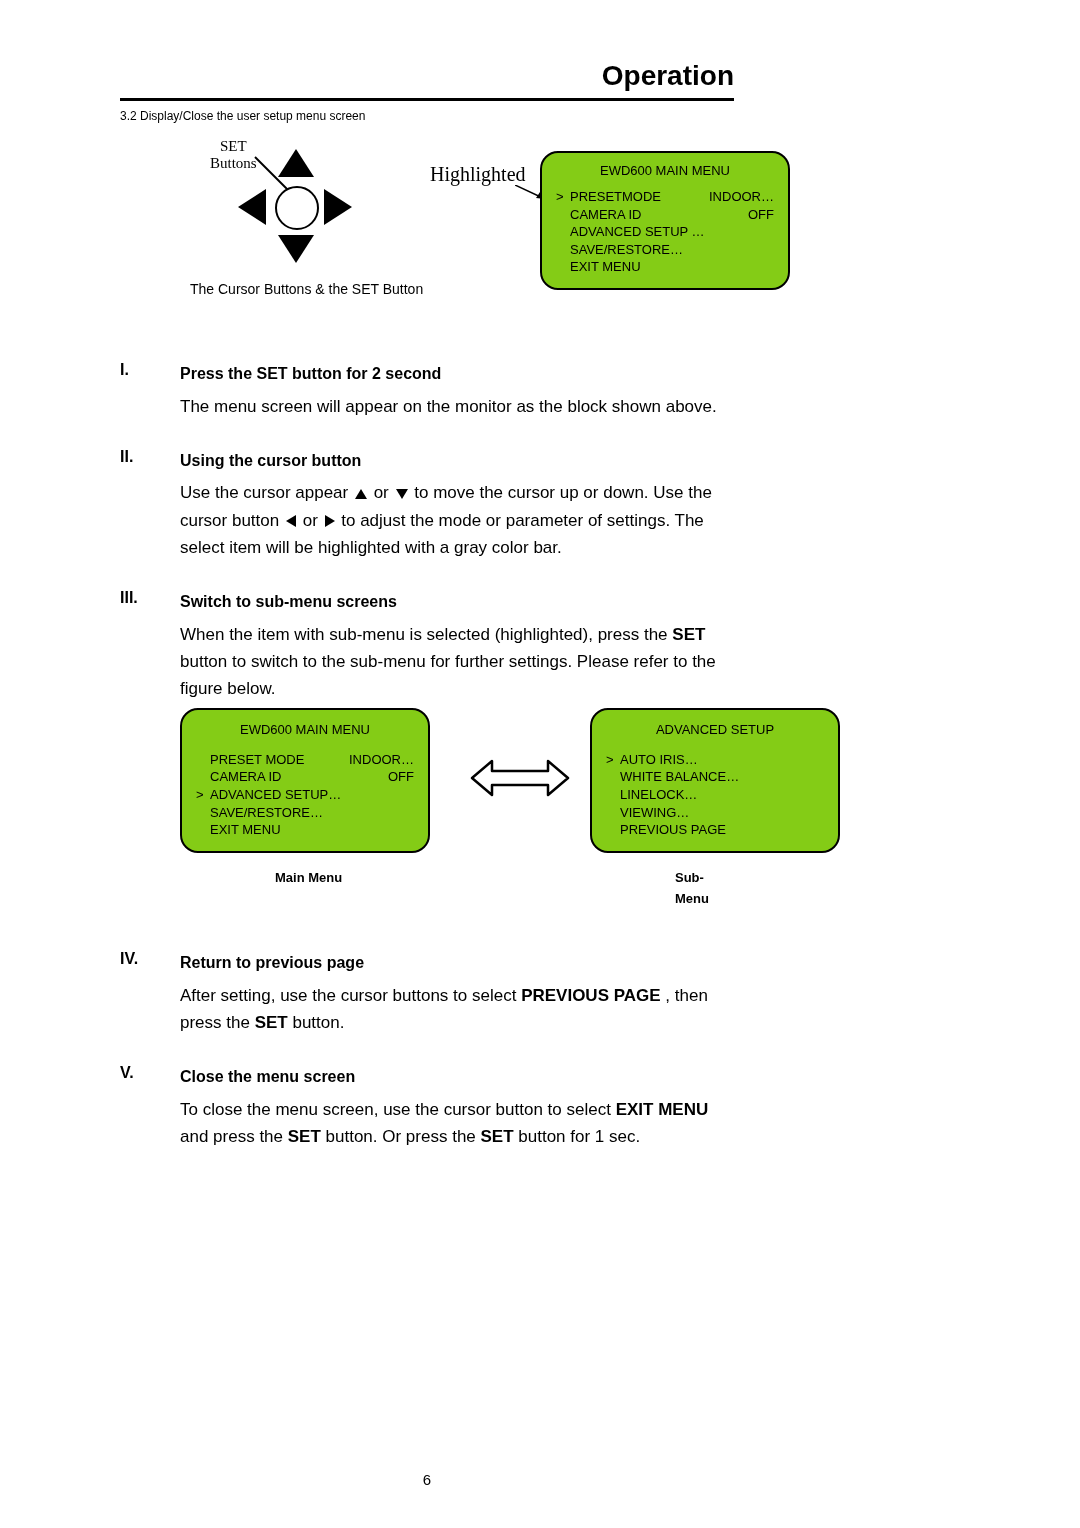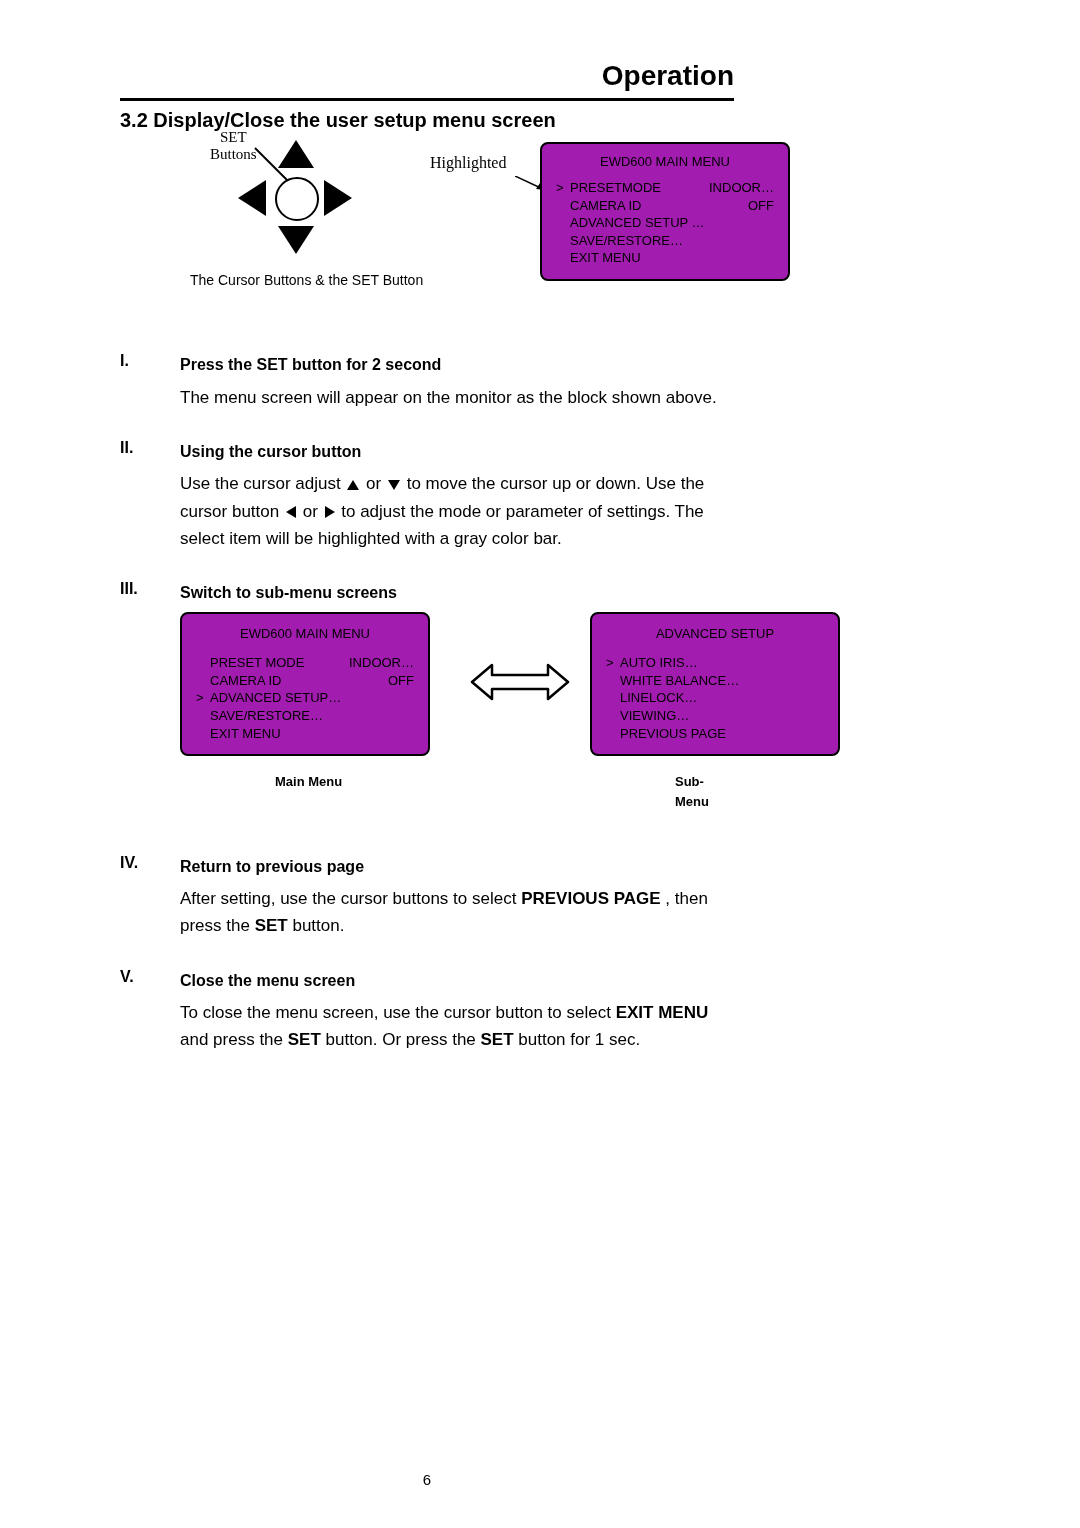--- a/index.html
+++ b/index.html
@@ -21,22 +21,23 @@
     font-size: 28px;
     font-weight: bold;
     margin-bottom: 6px;
     padding-right: 0;
   }
   .title-rule {
     border-top: 3px solid #000;
     margin-bottom: 8px;
   }
   .section-heading {
-    font-size: 20px;
-    font-weight: bold;
+    font-size: 12px;
+    font-weight: normal;
+    margin-bottom: 18px;
   }
 
   
   .fig-top {
     position: relative;
     height: 180px;
     margin-bottom: 40px;
   }
 
   
@@ -88,34 +89,34 @@
     left: 70px;
     top: 140px;
     font-size: 14px;
   }
 
   .highlighted-lbl {
     position: absolute;
     left: 310px;
     top: 22px;
     font-family: "Times New Roman", Times, serif;
-    font-size: 16px;
+    font-size: 20px;
   }
   .highlight-leader {
     position: absolute;
     left: 395px;
     top: 44px;
   }
 
   
   .menu-box {
     position: relative;
     border: 2px solid #000;
-    border-radius: 8px;
-    background: #a21caf;
+    border-radius: 18px;
+    background: #84cc16;
     box-sizing: border-box;
     padding: 10px 14px 12px 14px;
   }
   .menu-shadow {
     position: relative;
   }
   .menu-shadow::before {
     content: "";
     position: absolute;
     left: 6px; top: 6px; right: -6px; bottom:-6px;
@@ -312,37 +313,42 @@
         <div class="step-head">Press the SET button for 2 second</div>
         <div>The menu screen will appear on the monitor as the block shown above.</div>
       </div>
     </div>
 
     <div class="step">
       <div class="num-col">II.</div>
       <div class="body-col">
         <div class="step-head">Using the cursor button</div>
         <div>
-          <span>Use the cursor adjust </span>
+          <span>Use the cursor appear </span>
           <span class="inline-tri-up"></span>
           <span> or </span>
           <span class="inline-tri-down"></span>
           <span> to move the cursor up or down. Use the cursor button </span>
           <span class="inline-tri-left"></span>
           <span> or </span>
           <span class="inline-tri-right"></span>
           <span> to adjust the mode or parameter of settings. The select item will be highlighted with a gray color bar.</span>
         </div>
       </div>
     </div>
 
     <div class="step">
       <div class="num-col">III.</div>
       <div class="body-col">
         <div class="step-head">Switch to sub-menu screens</div>
+        <div>
+          <span>When the item with sub-menu is selected (highlighted), press the </span>
+          <span class="bold">SET</span>
+          <span> button to switch to the sub-menu for further settings. Please refer to the figure below.</span>
+        </div>
 
         <div class="fig-mid">
           <div class="mid-left menu-shadow">
             <div class="menu-box">
               <div class="menu-title">EWD600 MAIN MENU</div>
               <div class="menu-row">
                 <span class="menu-caret"></span>
                 <span class="menu-label">PRESET MODE</span>
                 <span class="menu-value">INDOOR…</span>
               </div>

